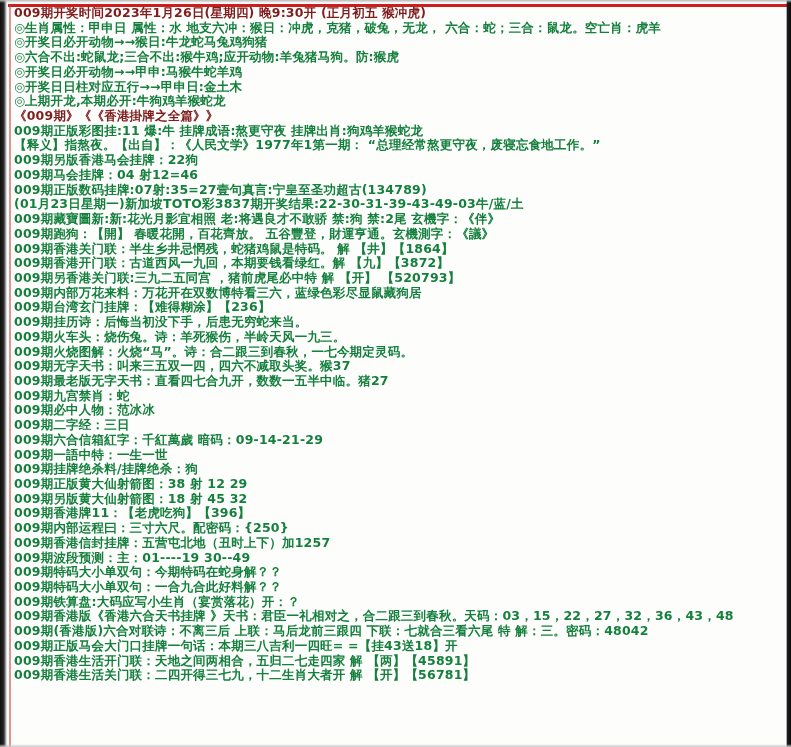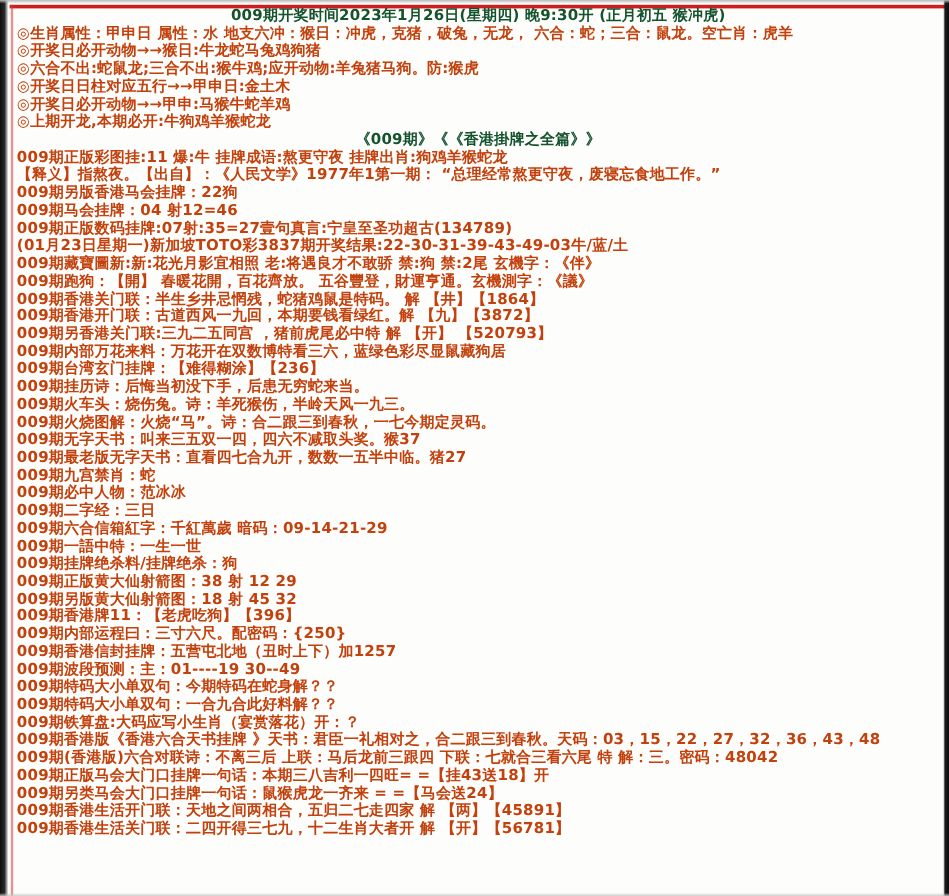--- a/index.html
+++ b/index.html
@@ -41,44 +41,44 @@
     position: absolute;
     left: 14px;
     top: 6px;
     right: 8px;
   }
   .line {
     height: 14.72px;
     line-height: 14.72px;
     font-size: 12.5px;
     font-weight: bold;
-    color: #c2410c;
+    color: #15803d;
     white-space: nowrap;
     overflow: hidden;
     letter-spacing: 0.2px;
   }
-  .line.red { color: #14532d; text-align: center; }
+  .line.red { color: #7f1d1d; }
 </style>
 </head>
 <body>
 
 <div class="page">
   <div class="red-border-top"></div>
   <div class="red-border-left"></div>
   <div class="scan-edge-left"></div>
   <div class="scan-edge-right"></div>
   <div class="scan-edge-top"></div>
   <div class="scan-edge-bottom"></div>
   <div class="content">
       <div class="line red">009期开奖时间2023年1月26日(星期四) 晚9:30开 (正月初五 猴冲虎)</div>
       <div class="line">◎生肖属性：甲申日 属性：水 地支六冲：猴日：冲虎，克猪，破兔，无龙， 六合：蛇；三合：鼠龙。空亡肖：虎羊</div>
       <div class="line">◎开奖日必开动物→→猴日:牛龙蛇马兔鸡狗猪</div>
       <div class="line">◎六合不出:蛇鼠龙;三合不出:猴牛鸡;应开动物:羊兔猪马狗。防:猴虎</div>
+      <div class="line">◎开奖日必开动物→→甲申:马猴牛蛇羊鸡</div>
       <div class="line">◎开奖日日柱对应五行→→甲申日:金土木</div>
-      <div class="line">◎开奖日必开动物→→甲申:马猴牛蛇羊鸡</div>
       <div class="line">◎上期开龙,本期必开:牛狗鸡羊猴蛇龙</div>
       <div class="line red">《009期》《《香港掛牌之全篇》》</div>
       <div class="line">009期正版彩图挂:11 爆:牛 挂牌成语:熬更守夜 挂牌出肖:狗鸡羊猴蛇龙</div>
       <div class="line">【释义】指熬夜。【出自】：《人民文学》1977年1第一期： “总理经常熬更守夜，废寝忘食地工作。”</div>
       <div class="line">009期另版香港马会挂牌：22狗</div>
       <div class="line">009期马会挂牌：04 射12=46</div>
       <div class="line">009期正版数码挂牌:07射:35=27壹句真言:宁皇至圣功超古(134789)</div>
       <div class="line">(01月23日星期一)新加坡TOTO彩3837期开奖结果:22-30-31-39-43-49-03牛/蓝/土</div>
       <div class="line">009期藏寶圖新:新:花光月影宜相照 老:将遇良才不敢骄 禁:狗 禁:2尾 玄機字：《伴》</div>
       <div class="line">009期跑狗：【開】 春暖花開，百花齊放。 五谷豐登，財運亨通。玄機測字：《議》</div>
@@ -103,17 +103,16 @@
       <div class="line">009期香港牌11：【老虎吃狗】【396】</div>
       <div class="line">009期内部运程曰：三寸六尺。配密码：{250}</div>
       <div class="line">009期香港信封挂牌：五营屯北地（丑时上下）加1257</div>
       <div class="line">009期波段预测：主：01----19 30--49</div>
       <div class="line">009期特码大小单双句：今期特码在蛇身解？？</div>
       <div class="line">009期特码大小单双句：一合九合此好料解？？</div>
       <div class="line">009期铁算盘:大码应写小生肖（宴赏落花）开：？</div>
       <div class="line">009期香港版《香港六合天书挂牌 》天书：君臣一礼相对之，合二跟三到春秋。天码：03，15，22，27，32，36，43，48</div>
       <div class="line">009期(香港版)六合对联诗：不离三后 上联：马后龙前三跟四 下联：七就合三看六尾 特 解：三。密码：48042</div>
       <div class="line">009期正版马会大门口挂牌一句话：本期三八吉利一四旺= =【挂43送18】开</div>
-      <div class="line">009期另类马会大门口挂牌一句话：鼠猴虎龙一齐来 = =【马会送24】</div>
       <div class="line">009期香港生活开门联：天地之间两相合，五归二七走四家 解 【两】【45891】</div>
       <div class="line">009期香港生活关门联：二四开得三七九，十二生肖大者开 解 【开】【56781】</div>
     </div>
 </div>
 
 </body></html>

